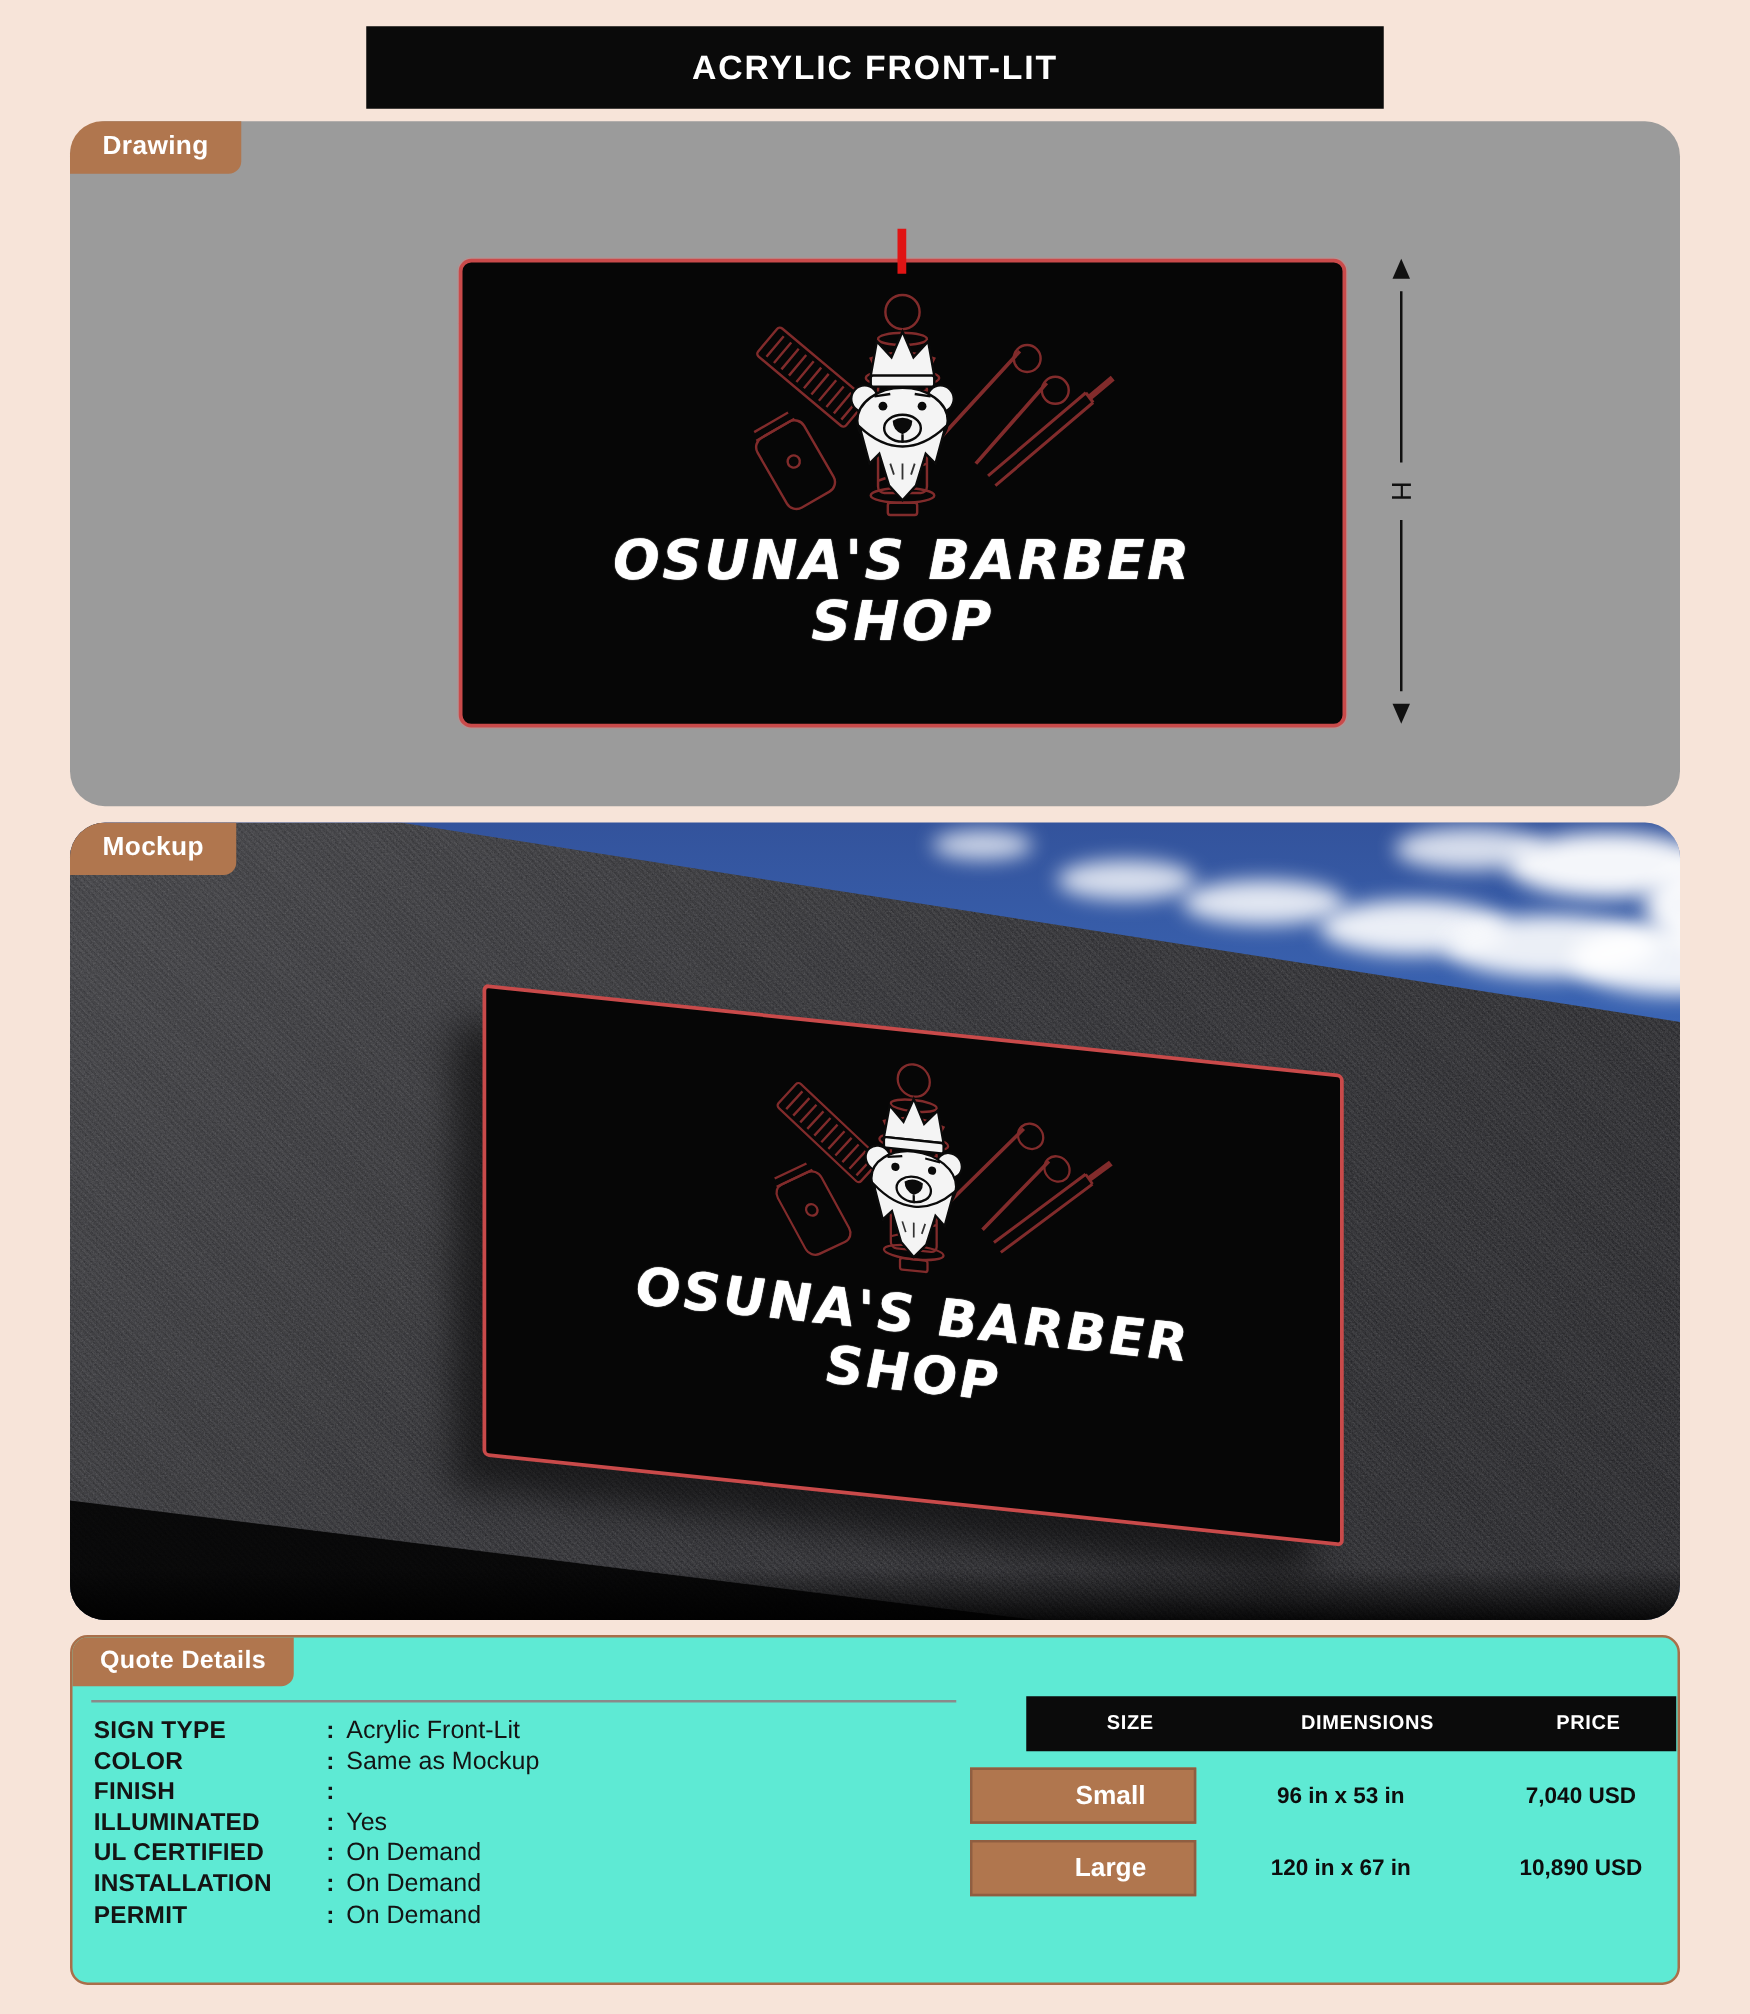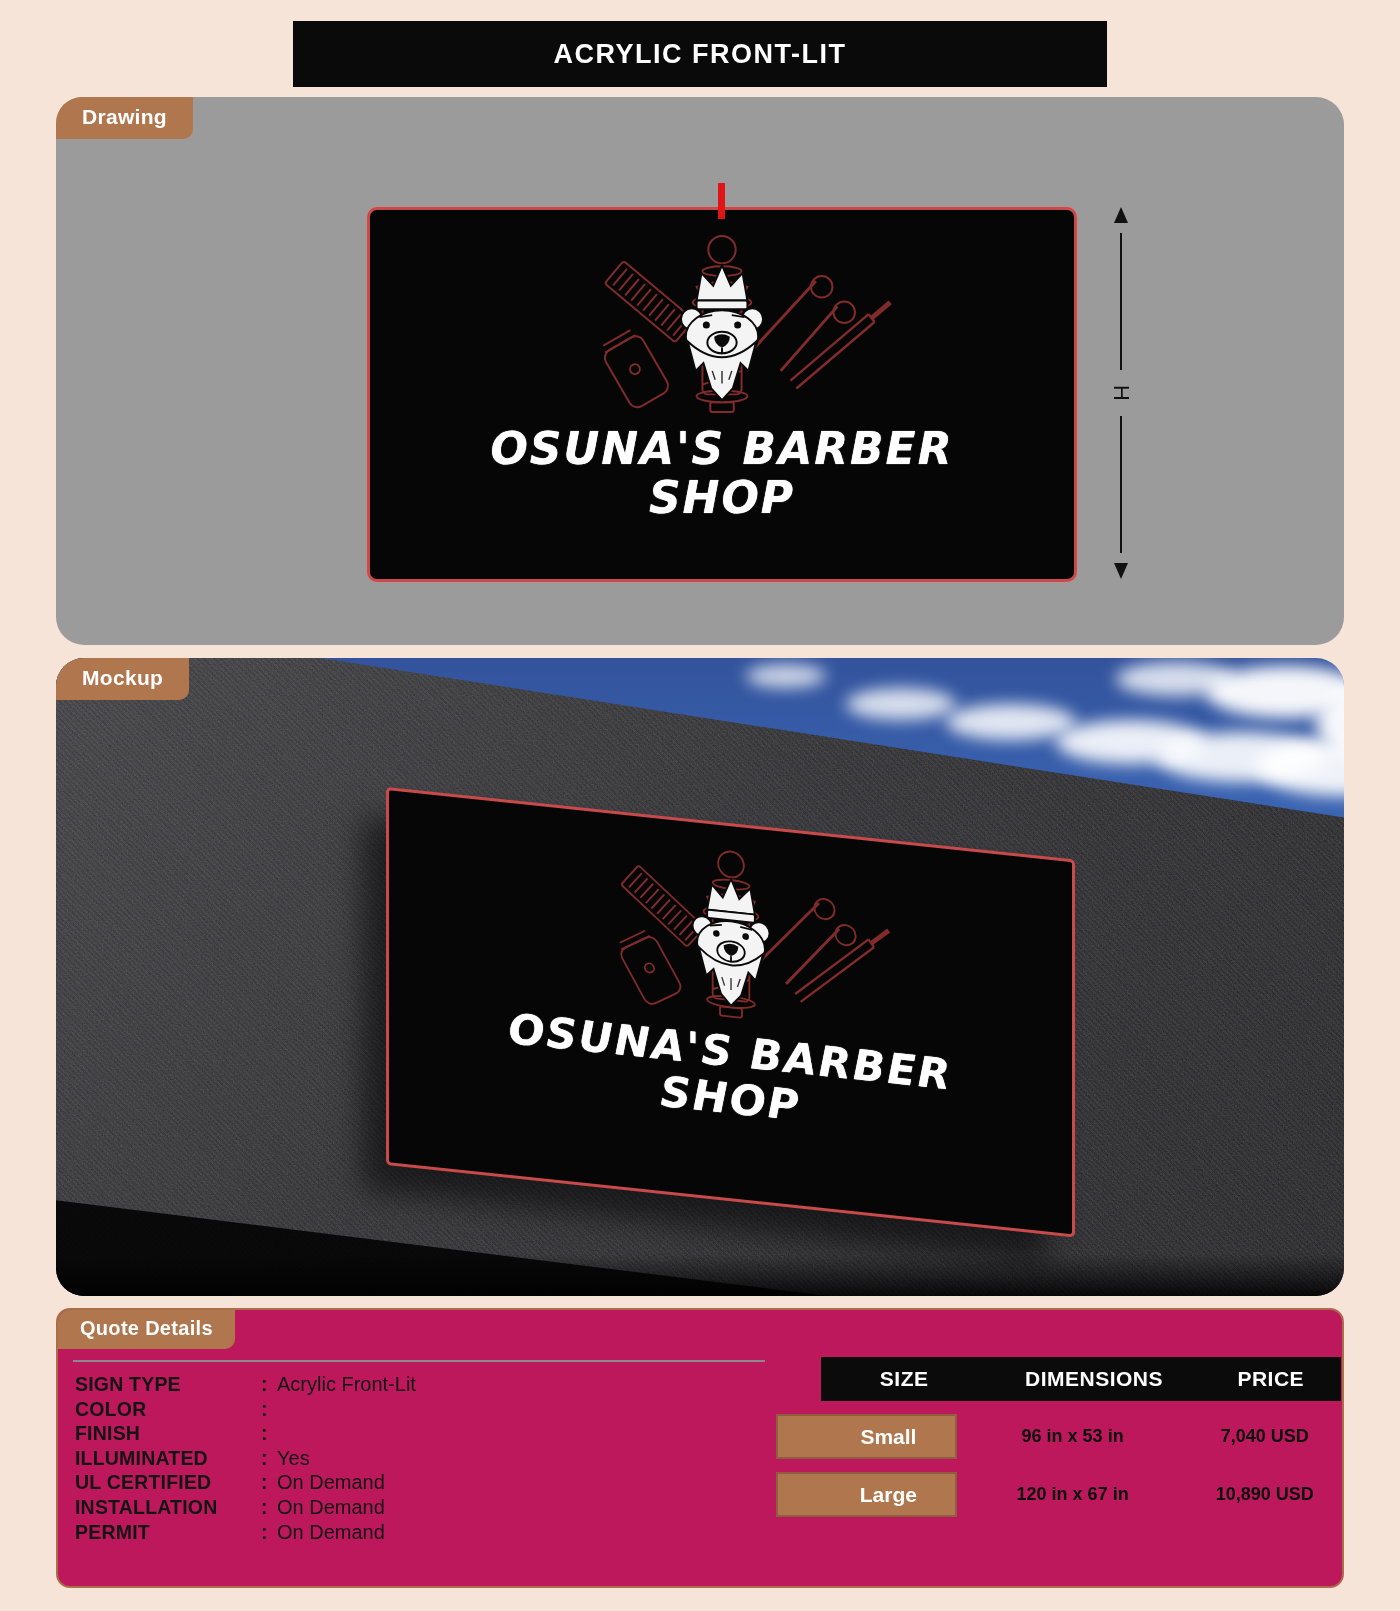--- a/index.html
+++ b/index.html
@@ -104,42 +104,42 @@
     position:absolute; left:330px; top:129px; width:689px; height:378px; z-index:20;
     transform:skewY(6deg); transform-origin:0 0;
     border-radius:5px;
     box-shadow:-26px 30px 30px -2px rgba(0,0,0,.55);
   }
   .mockup-sign .sign-inner svg.logo{ width:330px; height:184px; }
   .mockup-sign .sign-line{ font-size:42px; }
   
   .quote-panel{
     margin-top:12px; height:280px;
-    background:#be185d;
+    background:#5eead4;
     border:2px solid #a96f4a; border-radius:14px;
   }
   .quote-panel .tab{ border-radius:12px 0 10px 0; font-size:20px; padding:7px 22px 9px; }
   .customer{ position:absolute; left:15px; top:42px; width:692px; }
   .customer-name{
     text-align:center; font-size:24px; font-weight:700; letter-spacing:1px; color:#111;
   }
   .customer-rule{ border:none; border-top:2px solid #8a8a8a; margin:8px 0 0; }
   .specs{ margin-top:10px; padding-left:2px; }
   .spec-row{
     display:grid; grid-template-columns:186px 16px 1fr;
     font-size:19.5px; line-height:24.6px;
   }
   .spec-label{ font-weight:700; letter-spacing:.2px; }
   .spec-sep{ font-weight:700; }
   .spec-value{ font-weight:400; font-size:20px; }
   .price-table{ position:absolute; left:718px; top:47px; width:565px; }
   .pt-header{
     display:grid; grid-template-columns:32% 41% 27%;
     background:#0b0b0b; color:#fff; height:44px; align-items:center;
-    text-align:center; font-weight:700; font-size:21px; letter-spacing:.5px;margin-left:45px;
+    text-align:center; font-weight:700; font-size:16px; letter-spacing:.5px;margin-left:45px;
   }
   .pt-row{
     display:grid; grid-template-columns:32% 41% 27%;
     align-items:center; text-align:center; margin-top:13px; height:45px;
   }
   .size-chip{
     width:100%; height:45px;
     background:#b0764e; border:2px solid #8f5e41;
     color:#fff; font-weight:700; font-size:21px;
     display:flex; align-items:center; justify-content:center;
@@ -292,20 +292,21 @@
     <hr class="customer-rule">
     <div class="specs">
       <div class="spec-row">
         <span class="spec-label">SIGN TYPE</span>
         <span class="spec-sep">:</span>
         <span class="spec-value">Acrylic Front-Lit</span>
       </div>
       <div class="spec-row">
         <span class="spec-label">COLOR</span>
         <span class="spec-sep">:</span>
+        <span class="spec-value">Same as Mockup</span>
       </div>
       <div class="spec-row">
         <span class="spec-label">FINISH</span>
         <span class="spec-sep">:</span>
       </div>
       <div class="spec-row">
         <span class="spec-label">ILLUMINATED</span>
         <span class="spec-sep">:</span>
         <span class="spec-value">Yes</span>
       </div>

